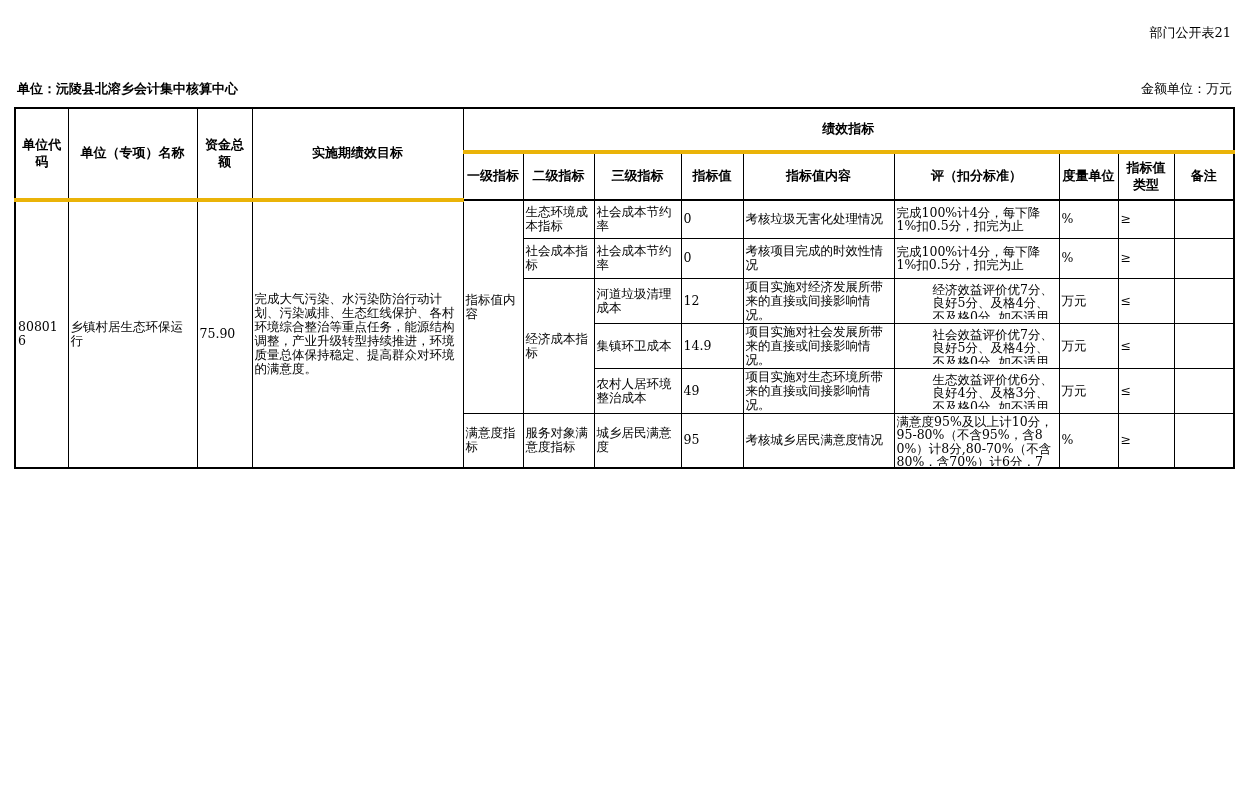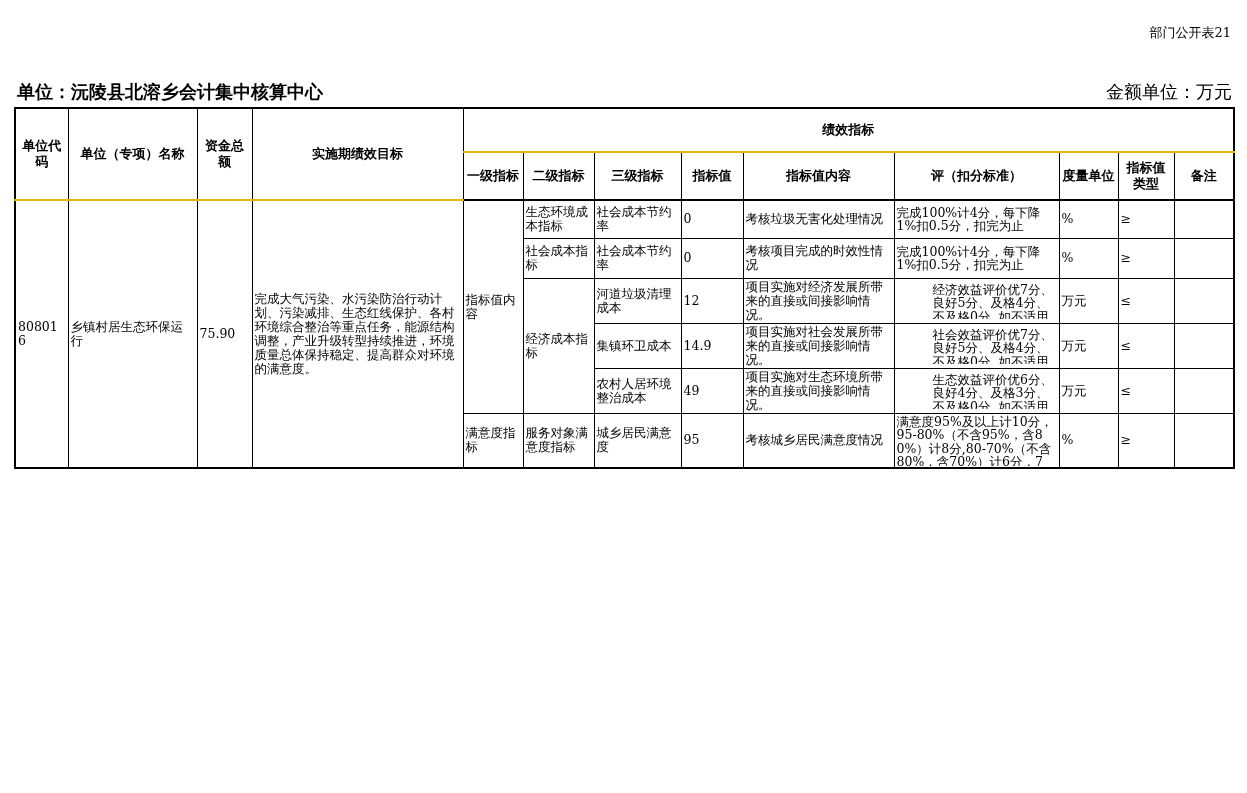--- a/index.html
+++ b/index.html
@@ -16,21 +16,21 @@
     font-size:13px;
   }
   .page-title {
     position:absolute; top:44px; left:0; width:100%;
     text-align:center;
     font-size:24px; font-weight:bold; letter-spacing:2px;
   }
   .subhead {
     position:absolute; top:80px; left:17px; right:15px;
     display:flex; justify-content:space-between; align-items:flex-end;
-    font-size:18px;
+    font-size:13px;
   }
   .unit-label { font-weight:bold; }
   .amount-unit-label { font-weight:normal; }
 
   table.perf {
     position:absolute; top:107px; left:14px;
     border-collapse:collapse; table-layout:fixed;
     width:1219px;
     border:2px solid #000;
   }
@@ -44,21 +44,21 @@
     overflow:hidden;
     word-break:break-all;
   }
   table.perf th {
     font-weight:bold;
     text-align:center;
     font-size:13px;
     line-height:1.25;
     padding:1px 3px;
   }
-  tr.hrow1 th { border-bottom:2px solid #eab308; }
+  tr.hrow1 th { border-bottom:4px solid #eab308; }
   tr.hrow2 th { border-bottom:2px solid #000; }
   tr.hrow1 { height:44px; }
   tr.hrow2 { height:48px; }
   tr.r1 { height:38px; }
   tr.r2 { height:40px; }
   tr.r3 { height:37px; }
   tr.r4 { height:39px; }
   tr.r5 { height:39px;margin-left:20px; }
   tr.r6 { height:53px; }
 

